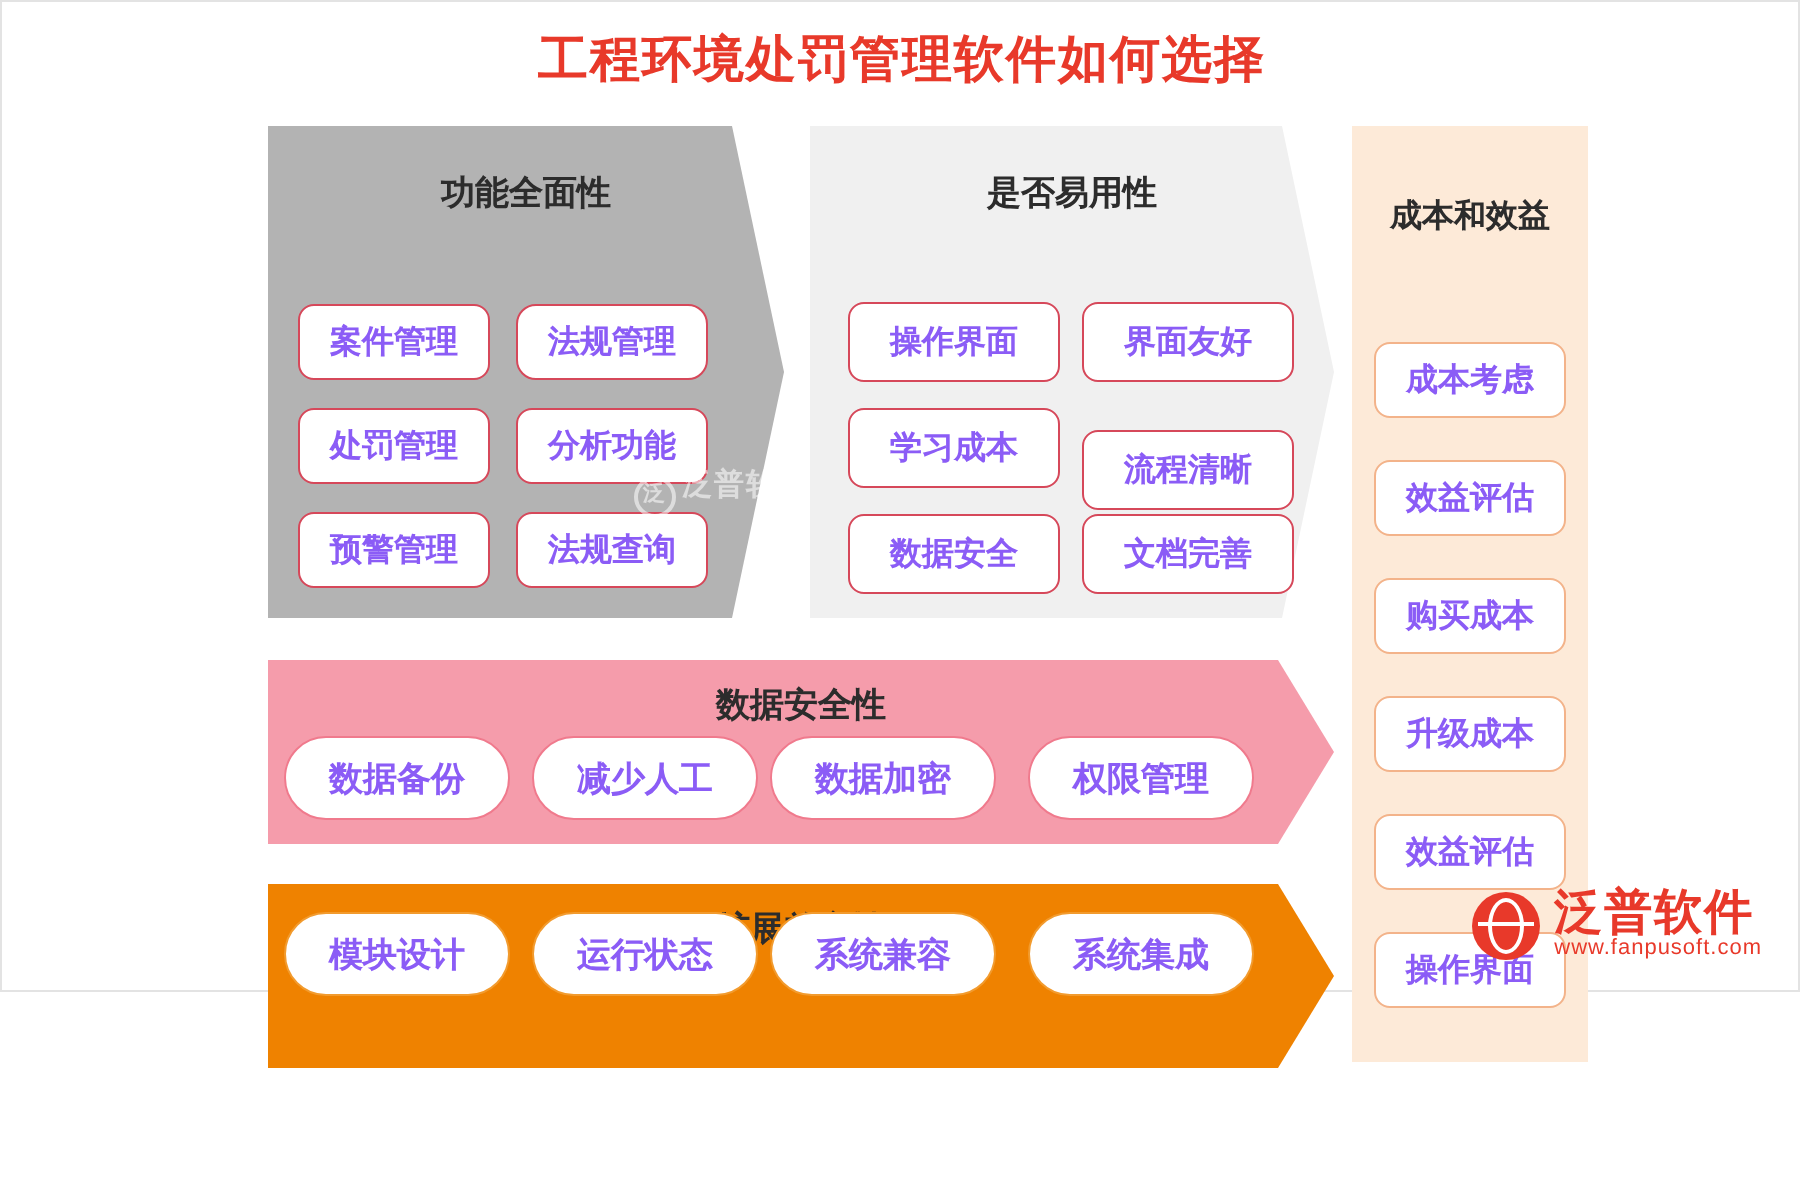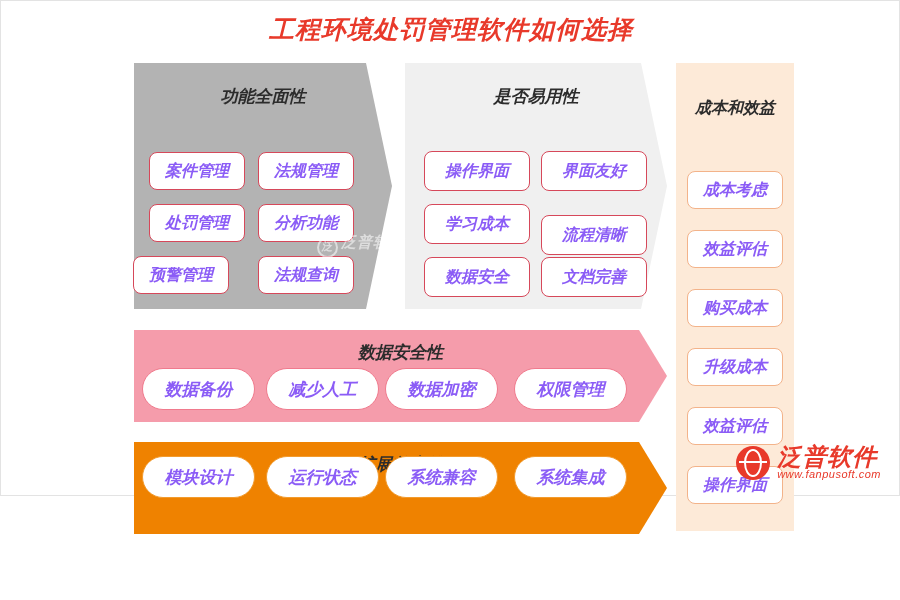--- a/index.html
+++ b/index.html
@@ -14,21 +14,20 @@
     position: relative;
     overflow: hidden;
   }
   .page {
     position: relative;
     width: 900px;
     height: 496px;
     border: 1px solid #e3e3e3;
     box-sizing: border-box;
     background: #fff;
-    font-style: italic;
   }
 
   
   .title {
     position: absolute;
     top: 12px;
     left: 0;
     width: 900px;
     text-align: center;
     font-size: 25px;
@@ -206,24 +205,24 @@
 <body>
 
 <div class="page">
 
   <div class="title">工程环境处罚管理软件如何选择</div>
 
   <div class="arrow-block" id="g1">
     <div class="block-title">功能全面性</div>
   </div>
   <div class="pill red-bd g1-pill" style="left:148px; top:151px;">案件管理</div>
-  <div class="pill red-bd g1-pill" style="left:257px; top:151px;">法规管理</div>
+  <div class="pill red-bd g1-pill" style="left:257px; top:151px;border-radius:10px;">法规管理</div>
   <div class="pill red-bd g1-pill" style="left:148px; top:203px;">处罚管理</div>
   <div class="pill red-bd g1-pill" style="left:257px; top:203px;">分析功能</div>
-  <div class="pill red-bd g1-pill" style="left:132px; top:255px;text-align:center;">预警管理</div>
+  <div class="pill red-bd g1-pill" style="left:148px; top:255px;text-align:center;">预警管理</div>
   <div class="pill red-bd g1-pill" style="left:257px; top:255px;">法规查询</div>
 
   <div class="arrow-block" id="g2">
     <div class="block-title">是否易用性</div>
   </div>
   <div class="pill red-bd g2-pill" style="left:423px; top:150px;">操作界面</div>
   <div class="pill red-bd g2-pill" style="left:540px; top:150px;">界面友好</div>
   <div class="pill red-bd g2-pill" style="left:423px; top:203px;">学习成本</div>
   <div class="pill red-bd g2-pill" style="left:540px; top:214px;">流程清晰</div>
   <div class="pill red-bd g2-pill" style="left:423px; top:256px;">数据安全</div>

